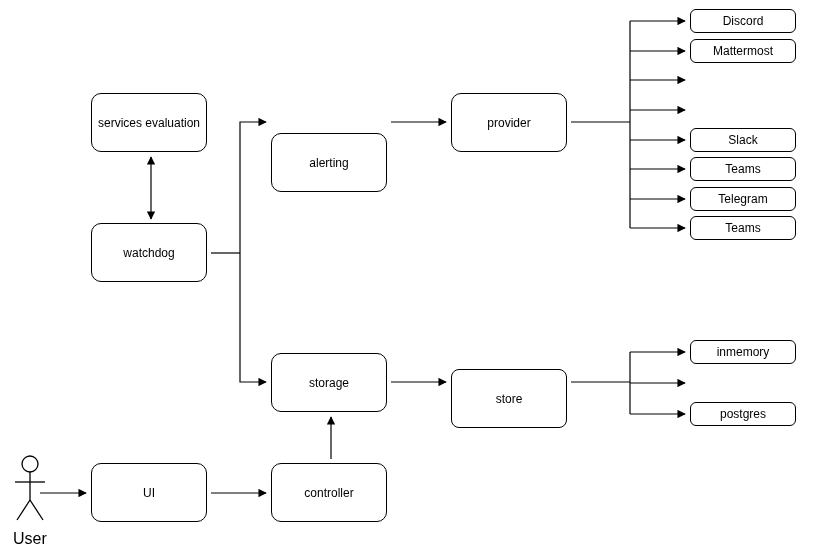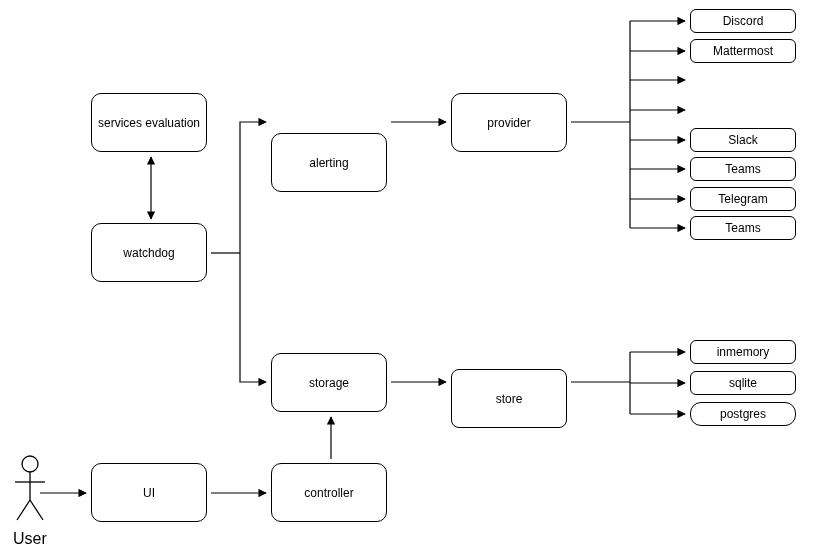--- a/index.html
+++ b/index.html
@@ -177,20 +177,17 @@
   <div class="node leaf" style="left:690px; top:187px;">
     <span>Telegram</span>
   </div>
   <div class="node leaf" style="left:690px; top:216px;">
     <span>Teams</span>
   </div>
 
   <div class="node leaf" style="left:690px; top:340px;">
     <span>inmemory</span>
   </div>
-  <div class="node leaf" style="left:690px; top:371px;">
-    <span>sqlite</span>
-  </div>
-  <div class="node leaf" style="left:690px; top:402px;border-radius:11px;">
+  <div class="node leaf" style="left:690px; top:402px;">
     <span>postgres</span>
   </div>
 
 </div>
 
 </body></html>

